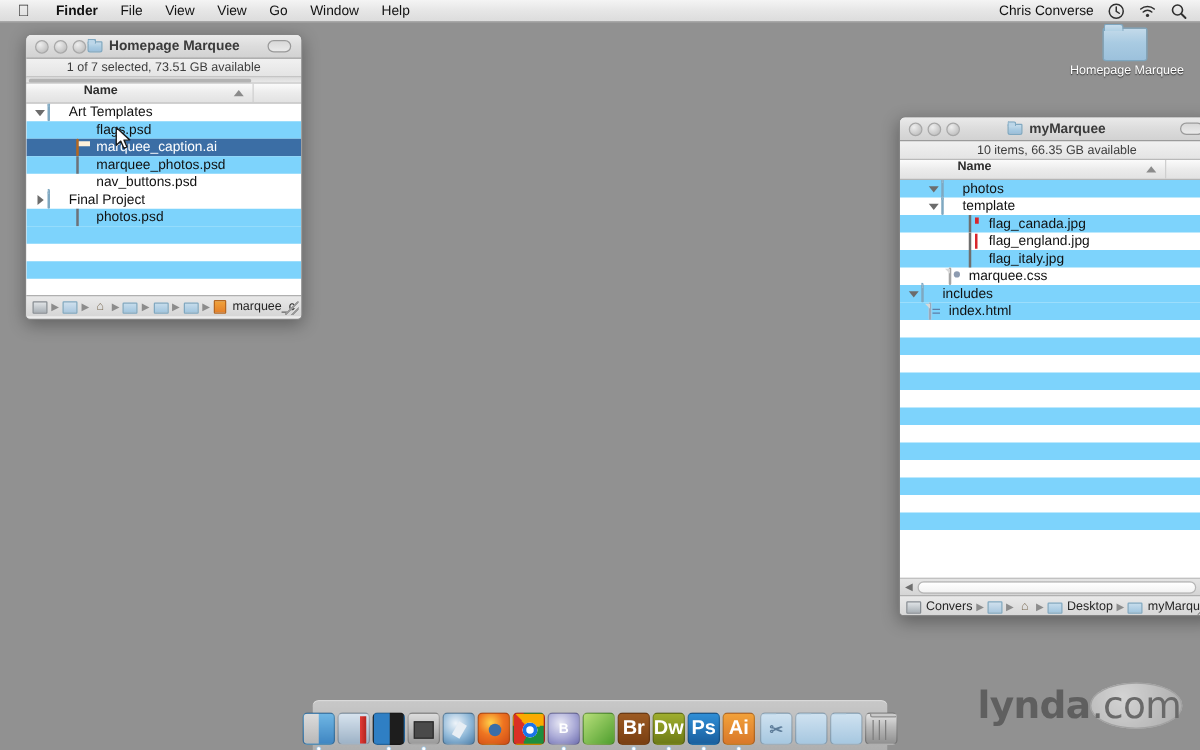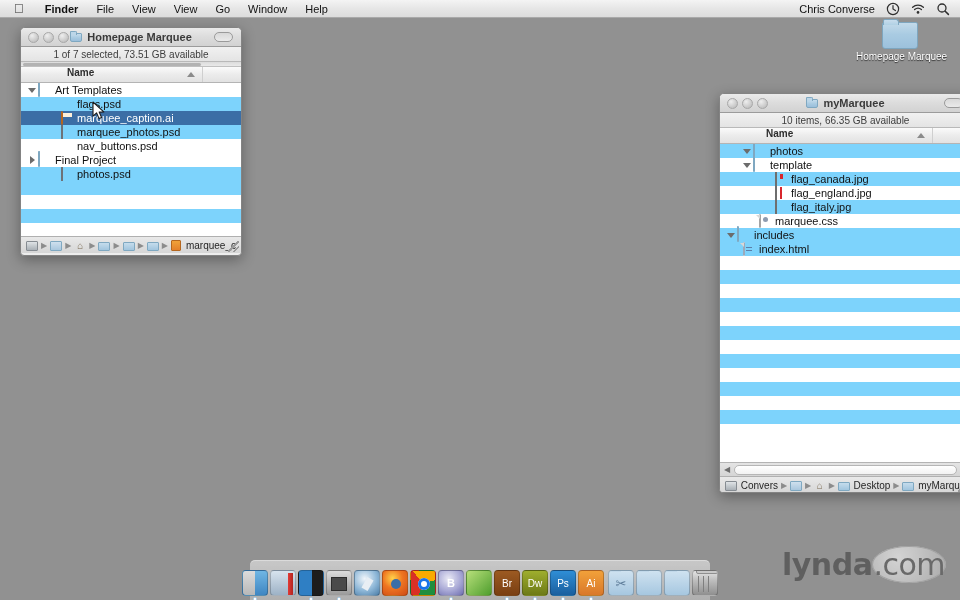--- a/index.html
+++ b/index.html
@@ -307,21 +307,21 @@
   }
   #dock .items {
     position: absolute; left: 0; right: 0; bottom: 4px;
     display: flex; align-items: flex-end; justify-content: center; gap: 2px;
     padding: 0 8px;
   }
   .dock-item { width: 26px; height: 26px; position: relative; }
   .dock-item .glyph {
     width: 26px; height: 26px; border-radius: 4px;
     display: flex; align-items: center; justify-content: center;
-    font-size: 10px; font-weight: normal; color: #fff;
+    font-size: 16px; font-weight: bold; color: #fff;
     border: 1px solid rgba(0,0,0,0.22);
     overflow: hidden; position: relative;
   }
   .dock-item .dot {
     position: absolute; bottom: -5px; left: 50%; margin-left: -2px;
     width: 4px; height: 4px; border-radius: 50%;
     background: radial-gradient(circle, #ffffff 30%, #9ec8e8 60%, rgba(150,200,235,0) 100%);
   }
   .d-finder { background: linear-gradient(to bottom, #6fb6e4, #3f86c2); }
   .d-finder:after {

